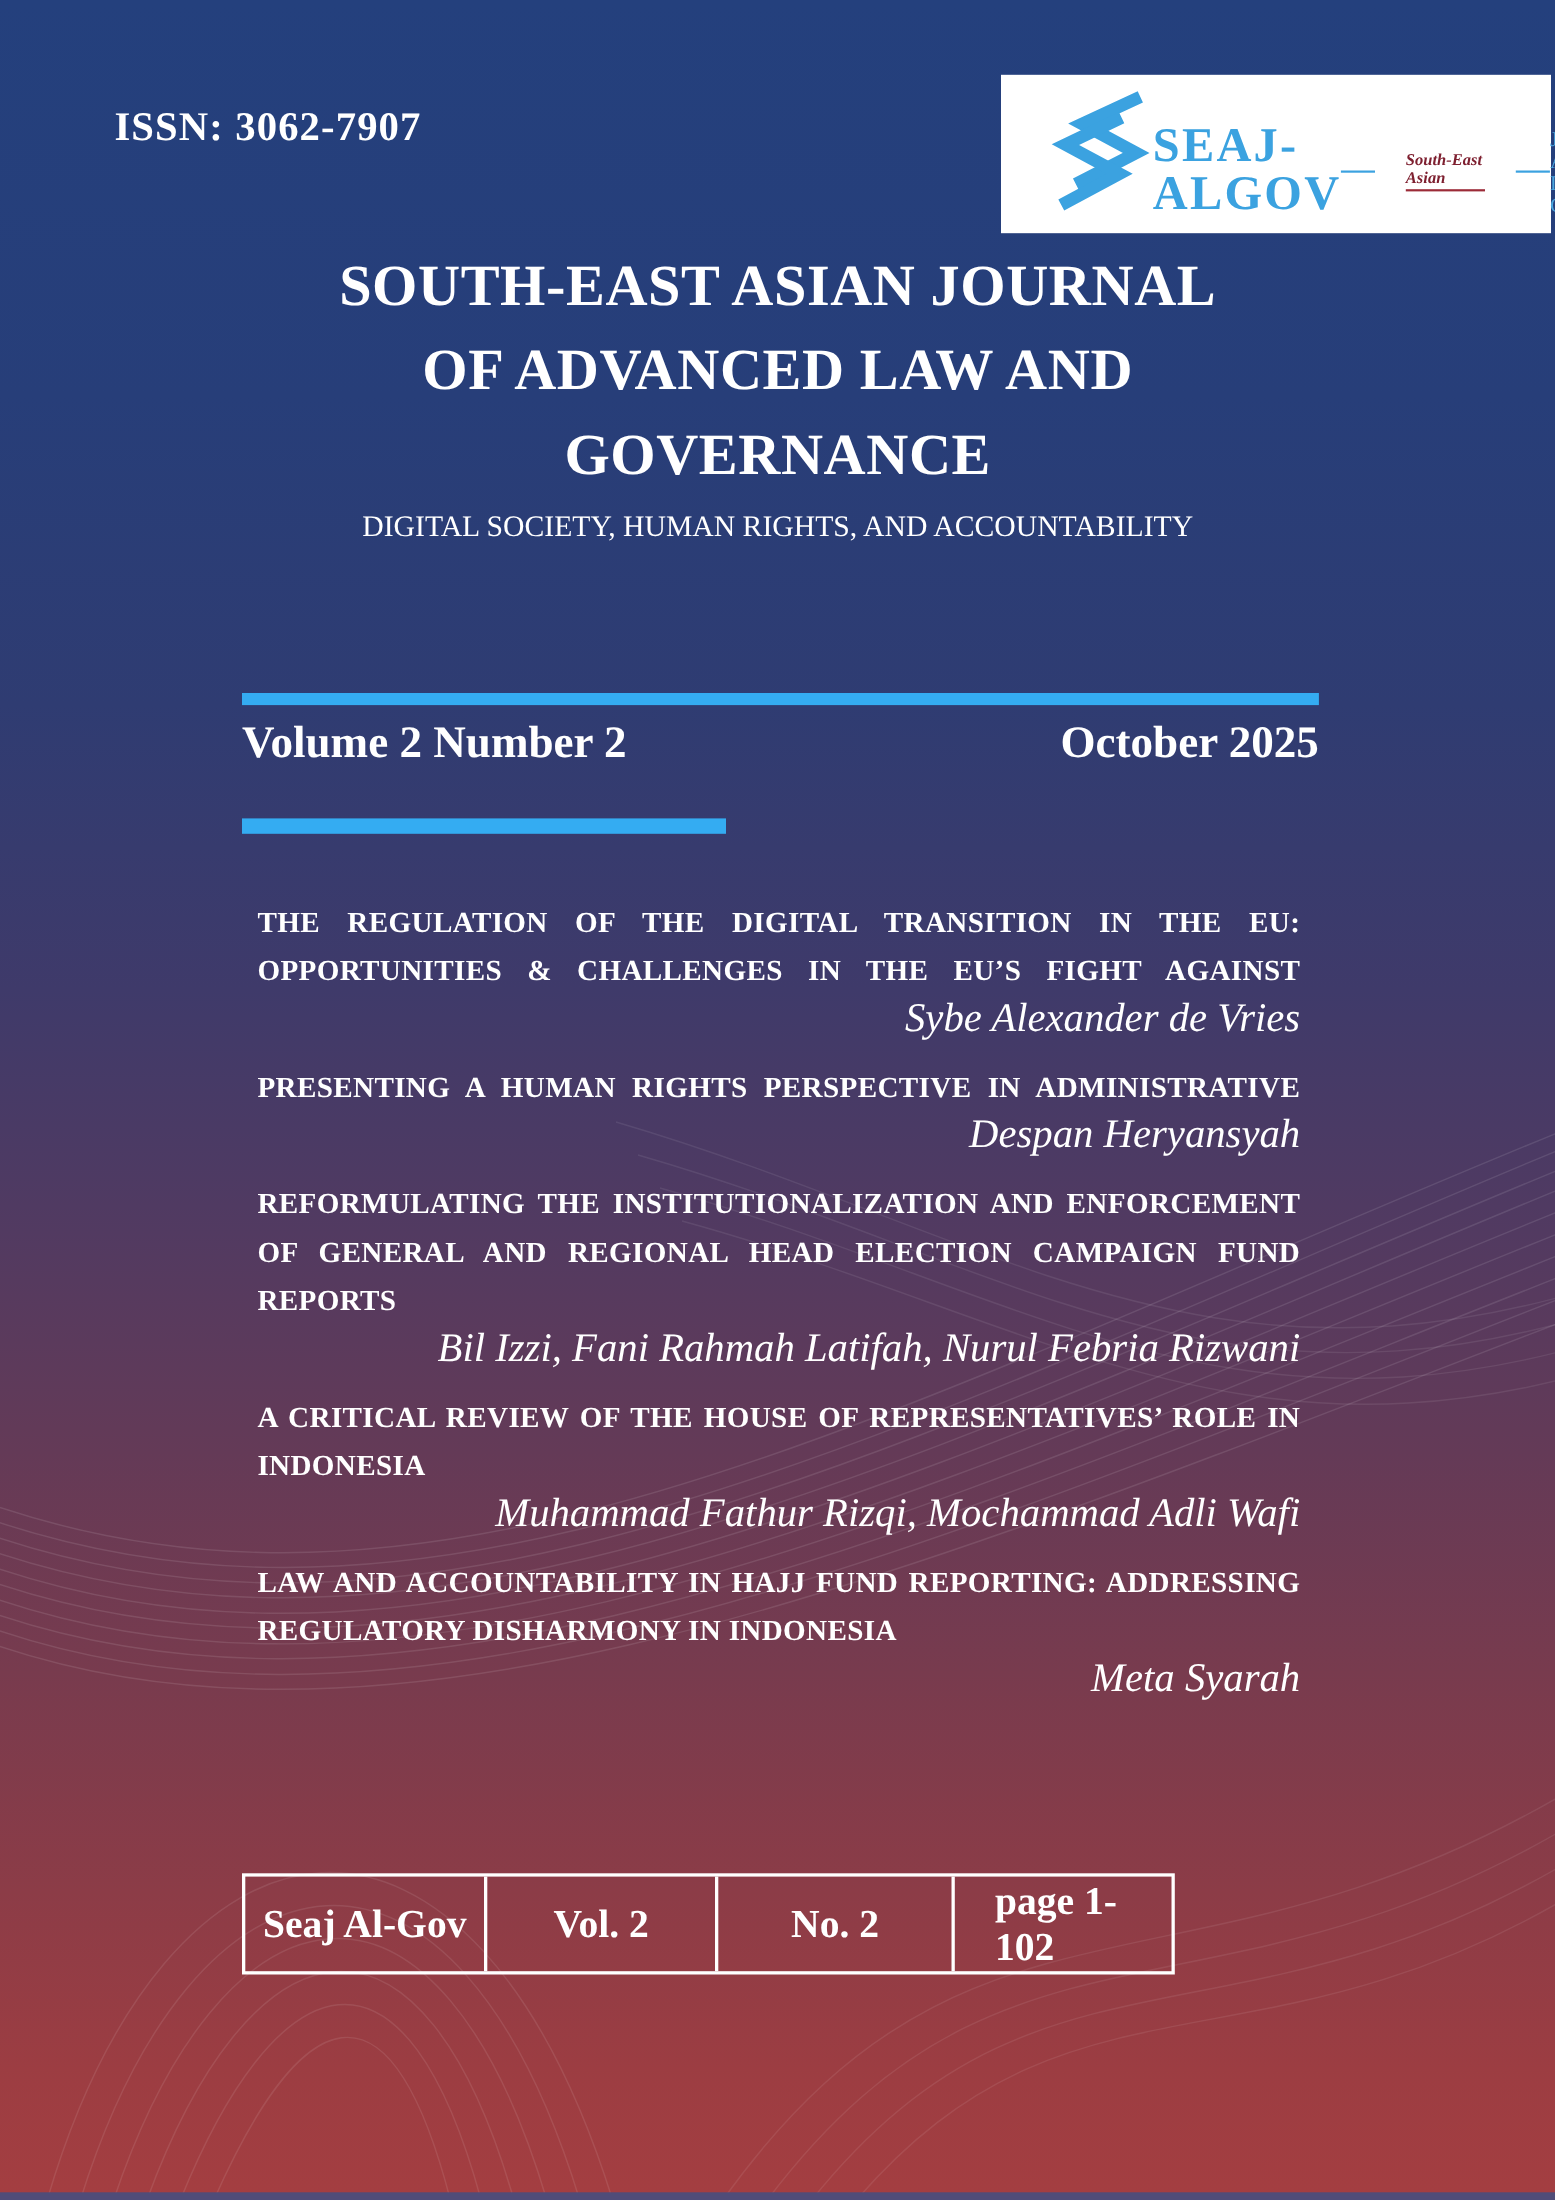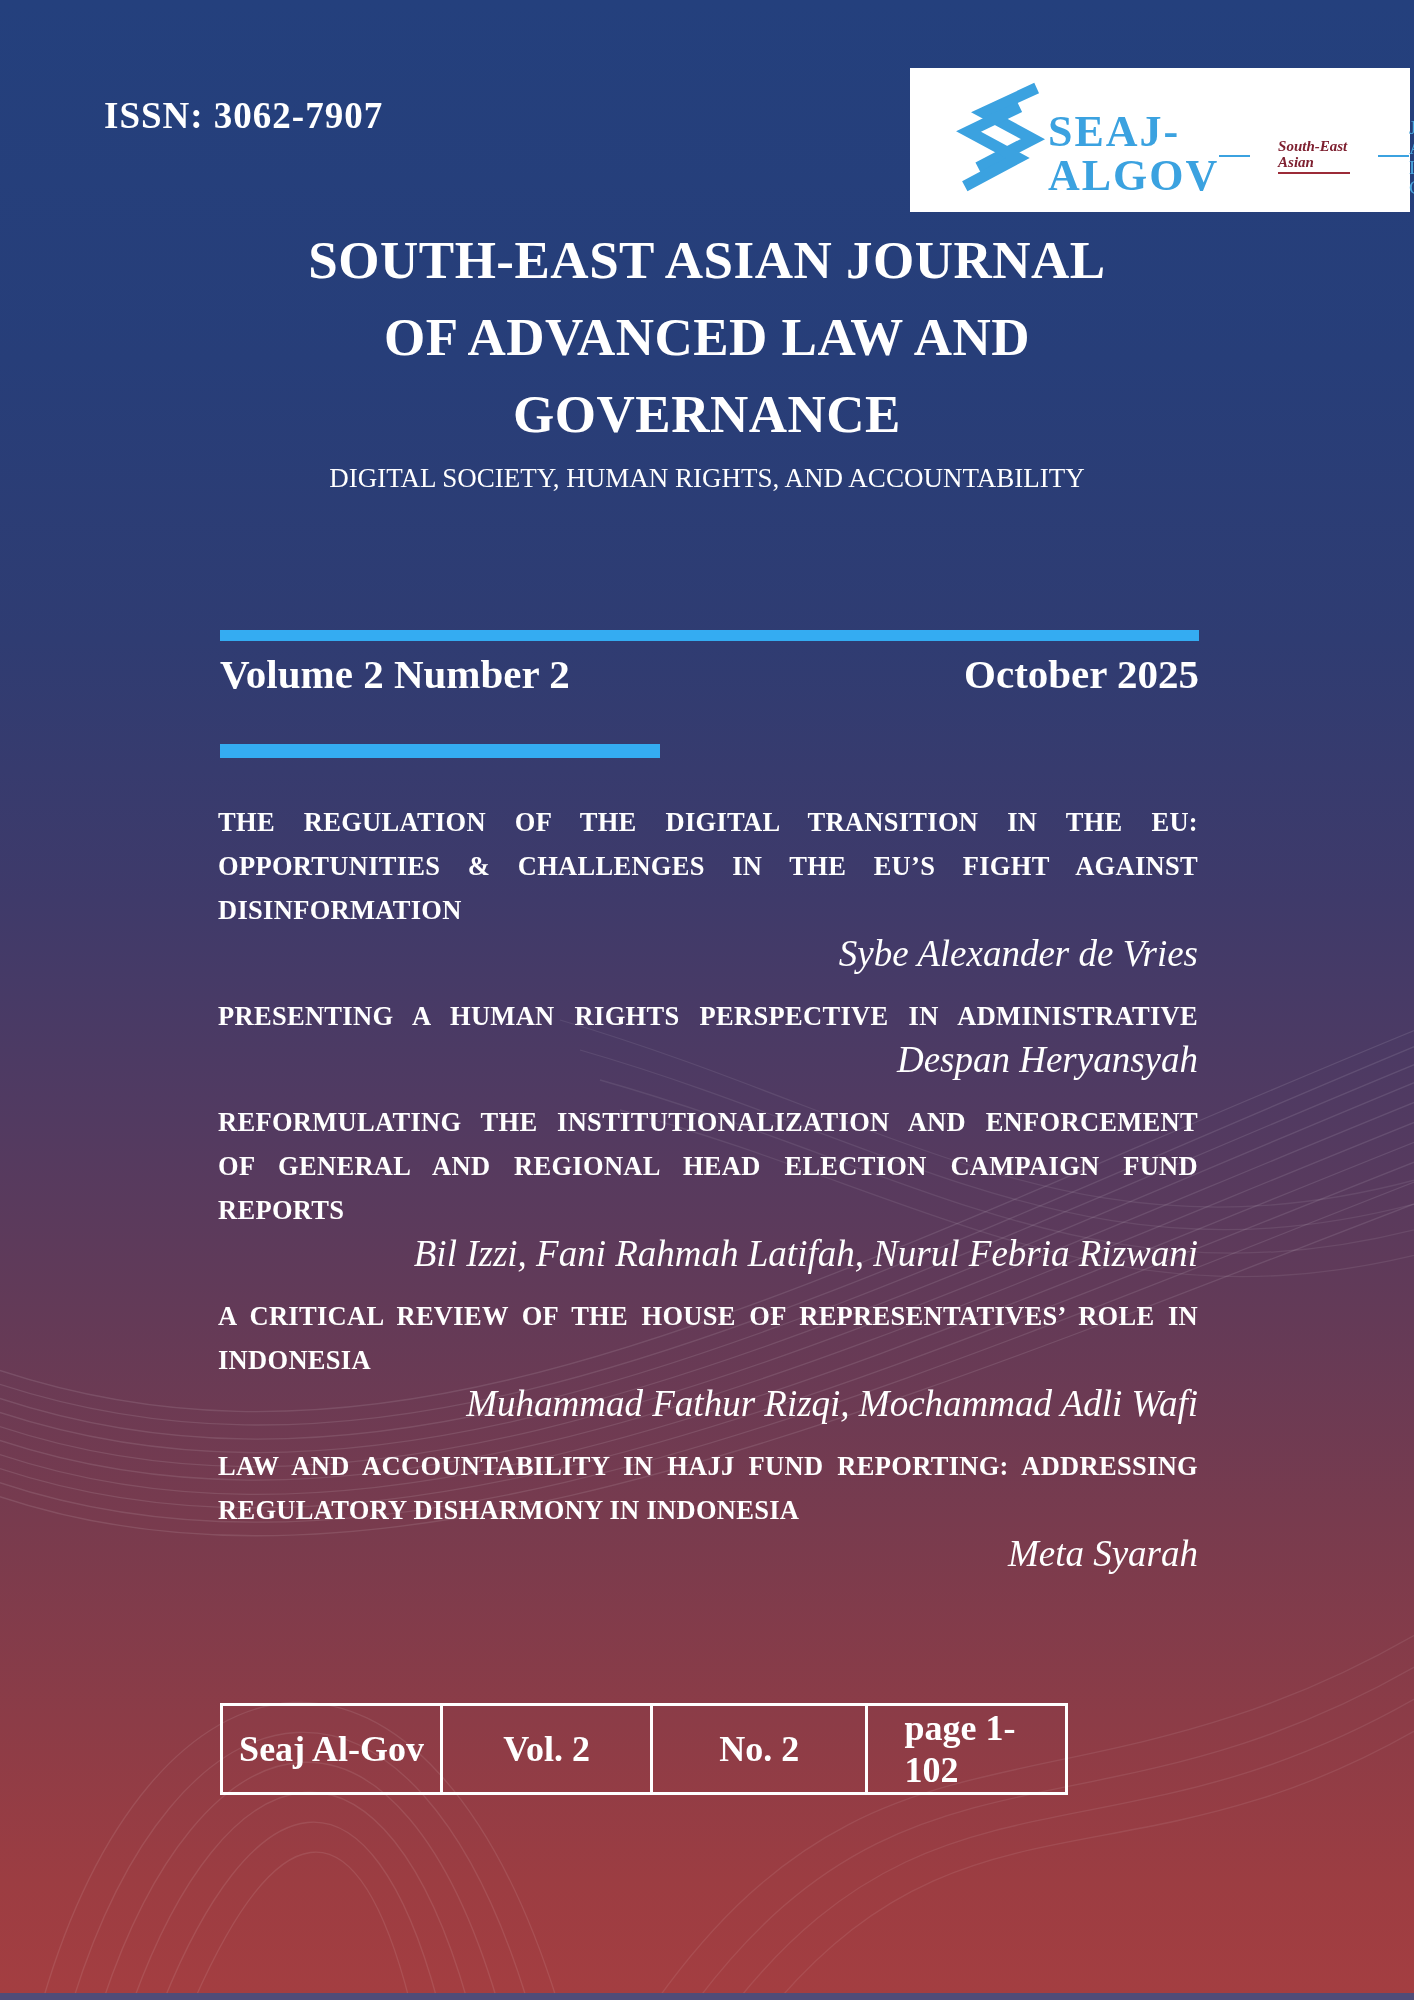--- a/index.html
+++ b/index.html
@@ -54,21 +54,21 @@
   .rule-1{top:630px;width:979px;height:11px;}
   .rule-2{top:744px;width:440px;height:14px;}
 
   .issue-row{
     position:absolute;left:220px;top:648px;width:979px;
     display:flex;justify-content:space-between;align-items:baseline;
     font-size:41px;font-weight:bold;line-height:52px;
   }
 
   .articles{position:absolute;left:218px;top:800px;width:980px;}
-  .article{margin:0;}
+  .article{margin:16px;}
   .article + .article{margin-top:18px;}
   .title-line{
     font-size:26.5px;font-weight:bold;line-height:44px;
     text-align:justify;letter-spacing:0.3px;
   }
   .title-line.justified{text-align-last:justify;}
   .authors{font-size:37px;font-style:italic;line-height:44px;text-align:right;}
 
   .footer-table{
     position:absolute;left:220px;top:1703px;width:848px;height:92px;
@@ -157,21 +157,20 @@
   <div class="issue-row">
     <span>Volume 2 Number 2</span>
     <span>October 2025</span>
   </div>
   <div class="rule rule-2"></div>
 
   <div class="articles" id="articles">
       <div class="article">
         <div class="title-line justified">THE REGULATION OF THE DIGITAL TRANSITION IN THE EU:</div>
         <div class="title-line justified">OPPORTUNITIES &amp; CHALLENGES IN THE EU’S FIGHT AGAINST</div>
-        <div class="title-line">DISINFORMATION</div>
         <div class="authors">Sybe Alexander de Vries</div>
       </div>
       <div class="article">
         <div class="title-line justified">PRESENTING A HUMAN RIGHTS PERSPECTIVE IN ADMINISTRATIVE</div>
         <div class="authors">Despan Heryansyah</div>
       </div>
       <div class="article">
         <div class="title-line justified">REFORMULATING THE INSTITUTIONALIZATION AND ENFORCEMENT</div>
         <div class="title-line justified">OF GENERAL AND REGIONAL HEAD ELECTION CAMPAIGN FUND</div>
         <div class="title-line">REPORTS</div>

